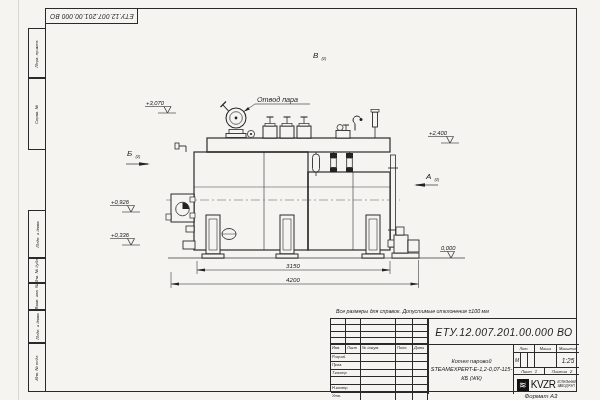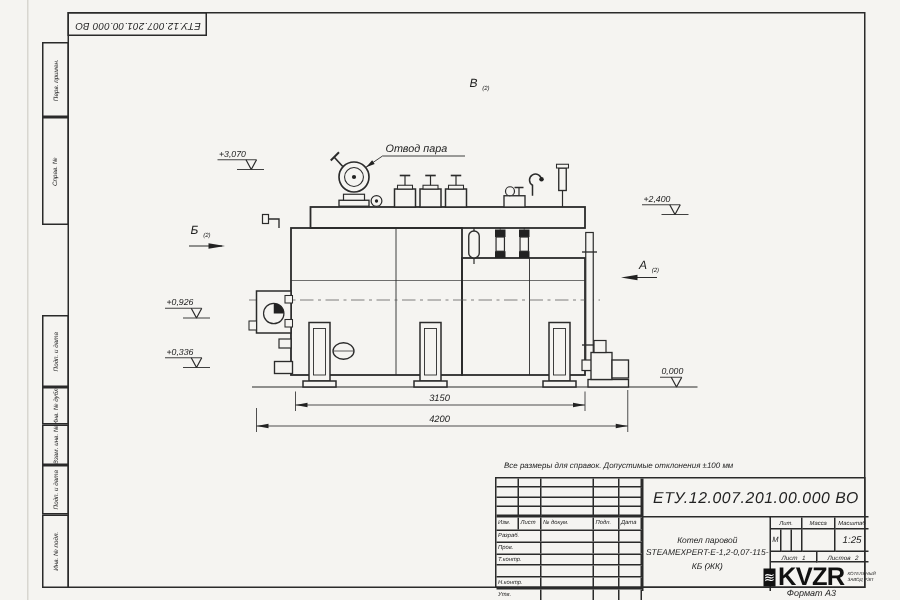--- a/index.html
+++ b/index.html
@@ -32,21 +32,21 @@
             padding-left:1px;overflow:hidden;white-space:nowrap}
   .namecell{position:absolute;left:97px;top:25px;width:85px;height:49px;border-left:.9px solid #2a2a2a;border-top:.9px solid #2a2a2a;
             display:flex;flex-direction:column;align-items:center;justify-content:center;text-align:center;
             font-size:5.6px;font-style:italic;line-height:1.5}
   .rpart{position:absolute;left:182px;top:25px;width:65px;height:49px;border-left:.9px solid #2a2a2a;border-top:.9px solid #2a2a2a;font-style:italic}
   .rrow{display:flex;box-sizing:border-box}
   .rrow div{box-sizing:border-box;border-right:.7px solid #2a2a2a;border-bottom:.7px solid #2a2a2a;
             display:flex;align-items:center;justify-content:center;overflow:hidden}
   .logo{position:absolute;left:0;top:30px;width:65px;height:19px;display:flex;align-items:center;justify-content:center;gap:2px}
   .logo .sq{width:12px;height:12px;background:#111;color:#fff;font-size:9px;display:flex;align-items:center;justify-content:center;font-style:normal}
-  .logo .kv{font-size:17px;font-weight:bold;font-style:normal;letter-spacing:-.5px;color:#111}
+  .logo .kv{font-size:10px;font-weight:normal;font-style:normal;letter-spacing:-.5px;color:#111}
   .logo .sub{display:flex;flex-direction:column;font-size:3px;font-style:italic;line-height:1.3;text-align:left}
   .fmt{left:505px;top:393px;width:72px;text-align:center;font-size:6px;font-style:italic}
   svg text{fill:#222;font-family:"Liberation Sans",sans-serif;font-style:italic}
 </style>
 </head>
 <body>
 
 <div class="abs paper-edge"></div>
 <div class="abs frame"></div>
 

